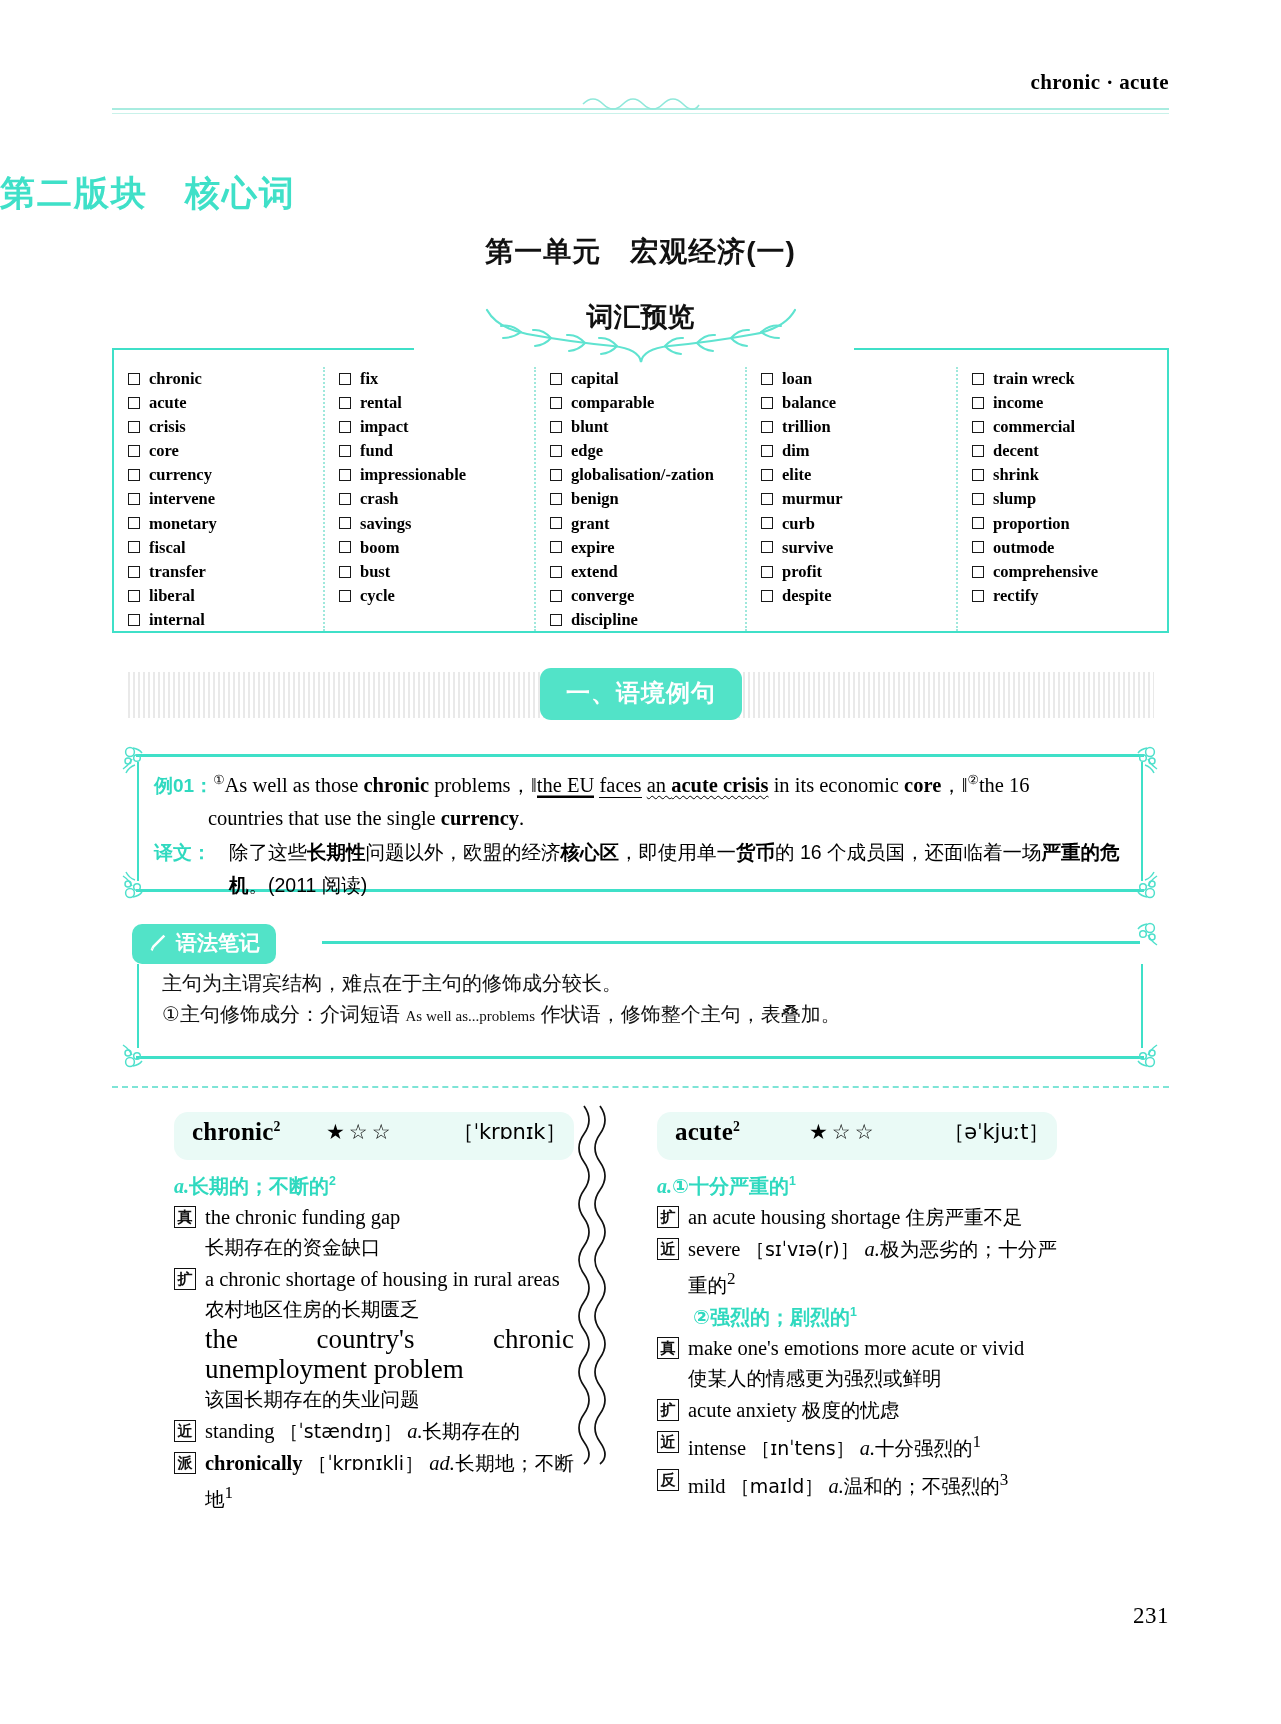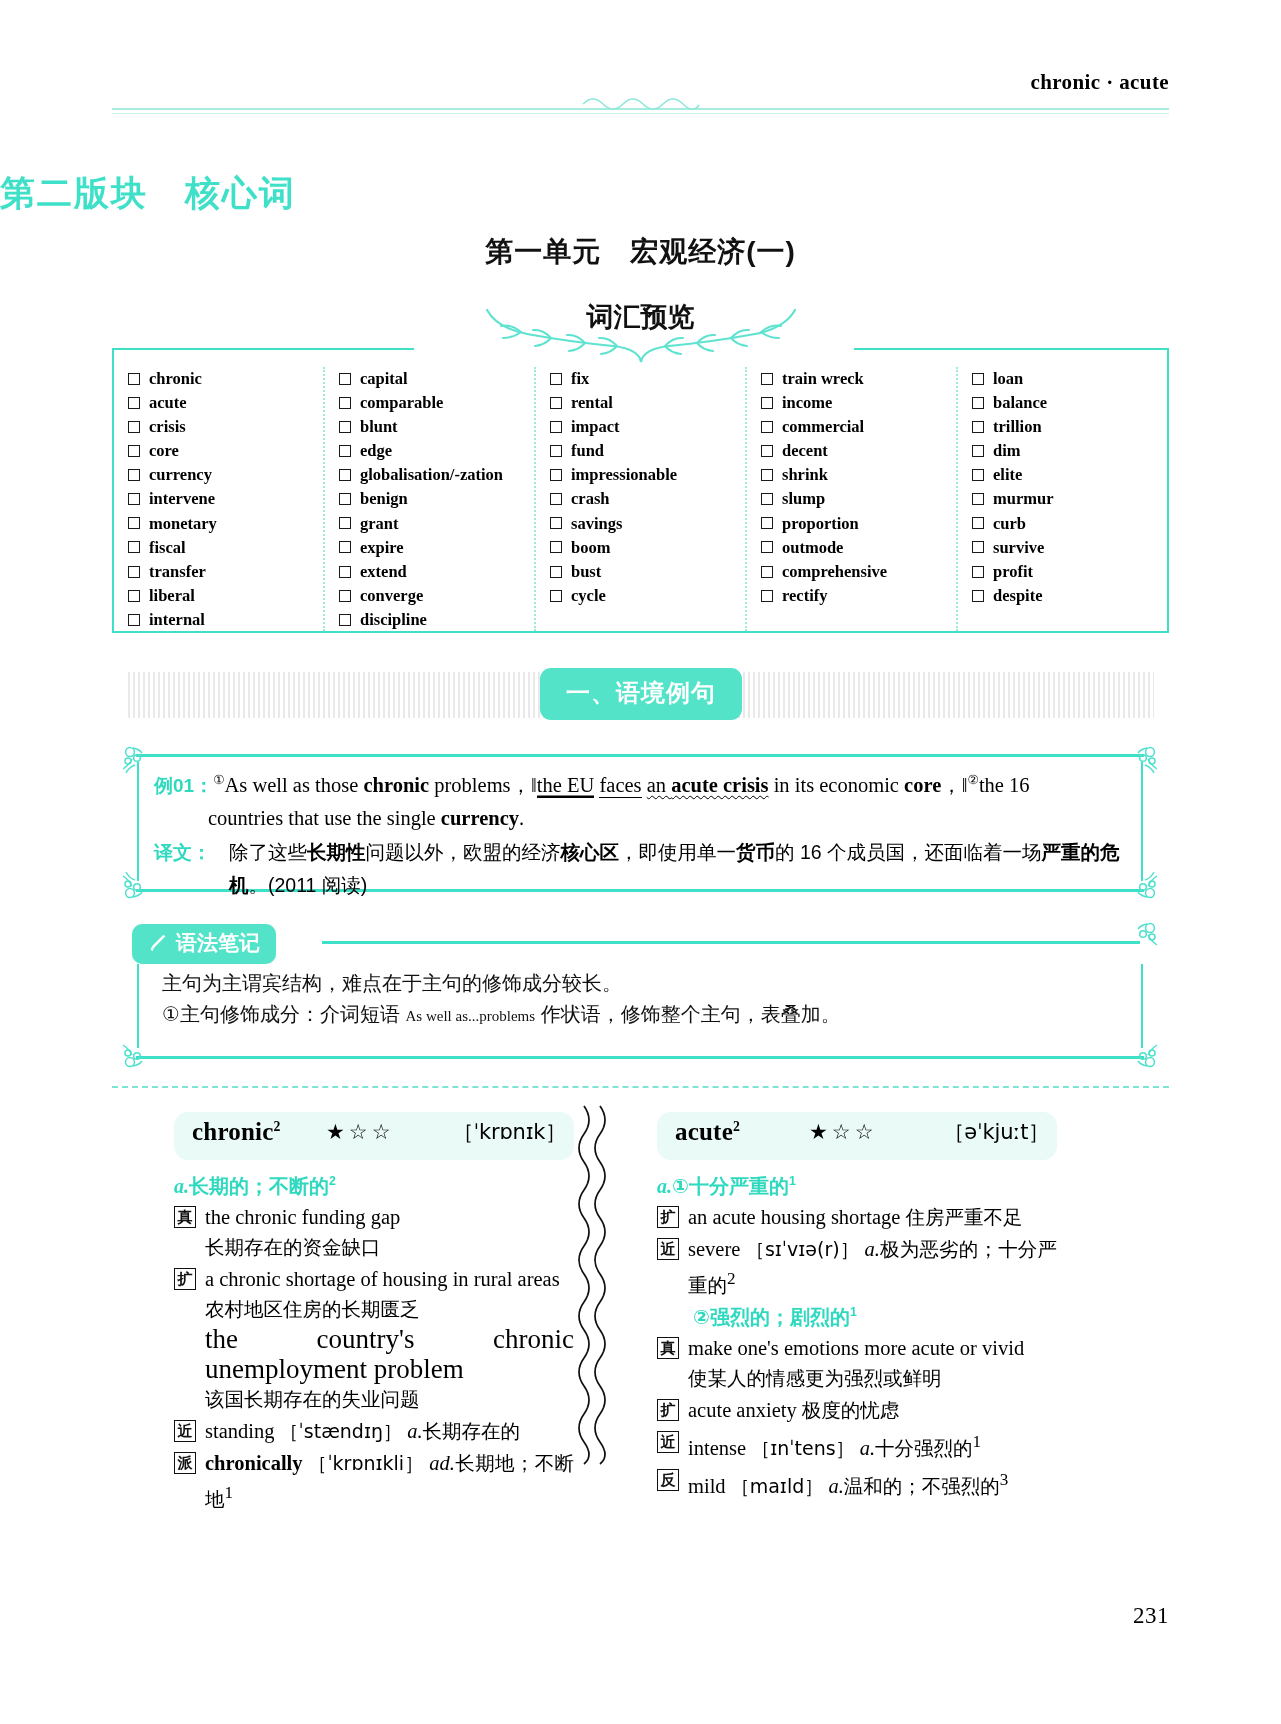--- a/index.html
+++ b/index.html
@@ -568,20 +568,62 @@
             <span>liberal</span>
           </div>
           <div class="worditem">
             <span class="chk"></span>
             <span>internal</span>
           </div>
         </div>
         <div class="wordcol">
           <div class="worditem">
             <span class="chk"></span>
+            <span>fix</span>
+          </div>
+          <div class="worditem">
+            <span class="chk"></span>
+            <span>rental</span>
+          </div>
+          <div class="worditem">
+            <span class="chk"></span>
+            <span>impact</span>
+          </div>
+          <div class="worditem">
+            <span class="chk"></span>
+            <span>fund</span>
+          </div>
+          <div class="worditem">
+            <span class="chk"></span>
+            <span>impressionable</span>
+          </div>
+          <div class="worditem">
+            <span class="chk"></span>
+            <span>crash</span>
+          </div>
+          <div class="worditem">
+            <span class="chk"></span>
+            <span>savings</span>
+          </div>
+          <div class="worditem">
+            <span class="chk"></span>
+            <span>boom</span>
+          </div>
+          <div class="worditem">
+            <span class="chk"></span>
+            <span>bust</span>
+          </div>
+          <div class="worditem">
+            <span class="chk"></span>
+            <span>cycle</span>
+          </div>
+        </div>
+        <div class="wordcol">
+          <div class="worditem">
+            <span class="chk"></span>
             <span>capital</span>
           </div>
           <div class="worditem">
             <span class="chk"></span>
             <span>comparable</span>
           </div>
           <div class="worditem">
             <span class="chk"></span>
             <span>blunt</span>
           </div>
@@ -614,57 +656,57 @@
             <span>converge</span>
           </div>
           <div class="worditem">
             <span class="chk"></span>
             <span>discipline</span>
           </div>
         </div>
         <div class="wordcol">
           <div class="worditem">
             <span class="chk"></span>
-            <span>fix</span>
-          </div>
-          <div class="worditem">
-            <span class="chk"></span>
-            <span>rental</span>
-          </div>
-          <div class="worditem">
-            <span class="chk"></span>
-            <span>impact</span>
-          </div>
-          <div class="worditem">
-            <span class="chk"></span>
-            <span>fund</span>
-          </div>
-          <div class="worditem">
-            <span class="chk"></span>
-            <span>impressionable</span>
-          </div>
-          <div class="worditem">
-            <span class="chk"></span>
-            <span>crash</span>
-          </div>
-          <div class="worditem">
-            <span class="chk"></span>
-            <span>savings</span>
-          </div>
-          <div class="worditem">
-            <span class="chk"></span>
-            <span>boom</span>
-          </div>
-          <div class="worditem">
-            <span class="chk"></span>
-            <span>bust</span>
-          </div>
-          <div class="worditem">
-            <span class="chk"></span>
-            <span>cycle</span>
+            <span>loan</span>
+          </div>
+          <div class="worditem">
+            <span class="chk"></span>
+            <span>balance</span>
+          </div>
+          <div class="worditem">
+            <span class="chk"></span>
+            <span>trillion</span>
+          </div>
+          <div class="worditem">
+            <span class="chk"></span>
+            <span>dim</span>
+          </div>
+          <div class="worditem">
+            <span class="chk"></span>
+            <span>elite</span>
+          </div>
+          <div class="worditem">
+            <span class="chk"></span>
+            <span>murmur</span>
+          </div>
+          <div class="worditem">
+            <span class="chk"></span>
+            <span>curb</span>
+          </div>
+          <div class="worditem">
+            <span class="chk"></span>
+            <span>survive</span>
+          </div>
+          <div class="worditem">
+            <span class="chk"></span>
+            <span>profit</span>
+          </div>
+          <div class="worditem">
+            <span class="chk"></span>
+            <span>despite</span>
           </div>
         </div>
         <div class="wordcol">
           <div class="worditem">
             <span class="chk"></span>
             <span>train wreck</span>
           </div>
           <div class="worditem">
             <span class="chk"></span>
             <span>income</span>
@@ -693,62 +735,20 @@
             <span class="chk"></span>
             <span>outmode</span>
           </div>
           <div class="worditem">
             <span class="chk"></span>
             <span>comprehensive</span>
           </div>
           <div class="worditem">
             <span class="chk"></span>
             <span>rectify</span>
-          </div>
-        </div>
-        <div class="wordcol">
-          <div class="worditem">
-            <span class="chk"></span>
-            <span>loan</span>
-          </div>
-          <div class="worditem">
-            <span class="chk"></span>
-            <span>balance</span>
-          </div>
-          <div class="worditem">
-            <span class="chk"></span>
-            <span>trillion</span>
-          </div>
-          <div class="worditem">
-            <span class="chk"></span>
-            <span>dim</span>
-          </div>
-          <div class="worditem">
-            <span class="chk"></span>
-            <span>elite</span>
-          </div>
-          <div class="worditem">
-            <span class="chk"></span>
-            <span>murmur</span>
-          </div>
-          <div class="worditem">
-            <span class="chk"></span>
-            <span>curb</span>
-          </div>
-          <div class="worditem">
-            <span class="chk"></span>
-            <span>survive</span>
-          </div>
-          <div class="worditem">
-            <span class="chk"></span>
-            <span>profit</span>
-          </div>
-          <div class="worditem">
-            <span class="chk"></span>
-            <span>despite</span>
           </div>
         </div>
       </div>
   </div>
 
   <div class="banner-wrap">
     <div class="banner-stripes"></div>
     <div class="banner-pill">一、语境例句</div>
   </div>
 

